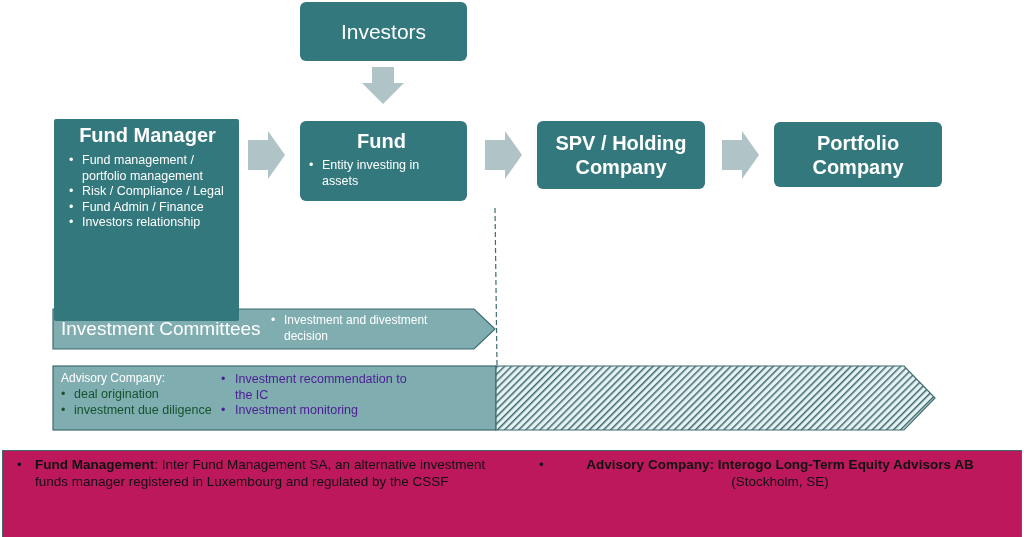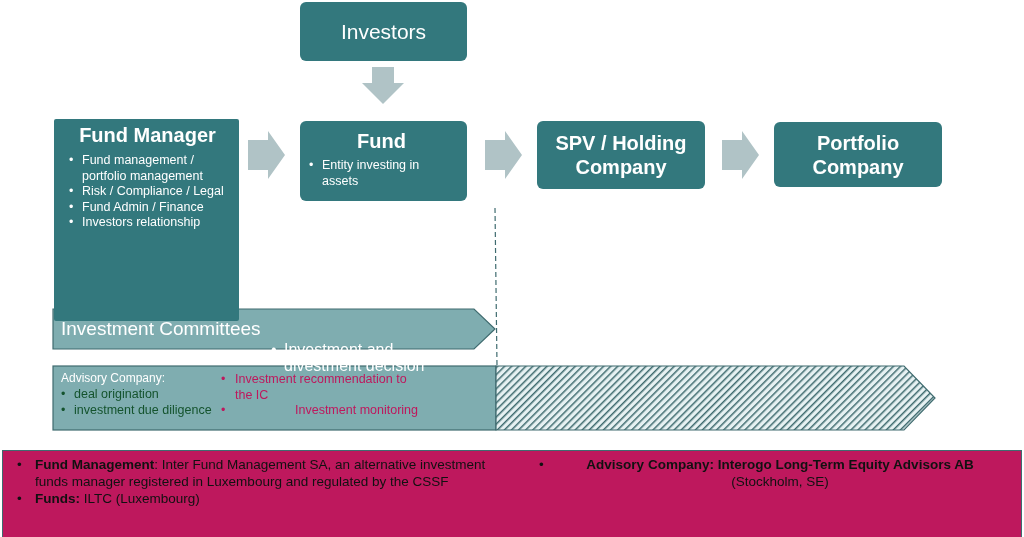--- a/index.html
+++ b/index.html
@@ -66,34 +66,33 @@
 <div class="box center" style="left:537px;top:121px;width:168px;height:68px;">
   <div class="title" style="padding:0 14px;">SPV / Holding Company</div>
 </div>
 
 <div class="box center" style="left:774px;top:122px;width:168px;height:65px;">
   <div class="title" style="padding:0 30px;text-align:center;">Portfolio Company</div>
 </div>
 
 <div style="position:absolute;left:61px;top:318px;font-size:19px;color:#fff;">Investment Committees</div>
 <ul style="position:absolute;left:268px;top:312px;width:200px;color:#fff;">
-  <li style="font-size:16px;line-height:16px;margin-top:30px;">Investment and divestment decision</li>
+  <li style="font-size:12px;line-height:16px;">Investment and divestment decision</li>
 </ul>
 
 <div style="position:absolute;left:61px;top:371px;font-size:12px;font-weight:normal;color:#fff;">Advisory Company:</div>
 <ul style="position:absolute;left:58px;top:386px;width:170px;color:#14532d;">
   <li style="font-size:12.5px;line-height:16px;">deal origination</li>
   <li style="font-size:12.5px;line-height:16px;">investment due diligence</li>
 </ul>
-<ul style="position:absolute;left:218px;top:372px;width:200px;color:#be185d;">
+<ul style="position:absolute;left:218px;top:372px;width:200px;color:#4c1d95;">
   <li style="font-size:12.5px;line-height:15.5px;padding-left:17px;">Investment recommendation to the IC</li>
-  <li style="font-size:12.5px;line-height:15.5px;padding-left:17px;text-align:right;">Investment monitoring</li>
+  <li style="font-size:12.5px;line-height:15.5px;padding-left:17px;">Investment monitoring</li>
 </ul>
 
 <div class="bottom">
   <ul class="bcol" style="left:8px;width:495px;">
     <li><b>Fund Management</b><span>: Inter Fund Management SA, an alternative investment funds manager registered in Luxembourg and regulated by the CSSF</span></li>
-    <li><b>Funds:</b><span> ILTC (Luxembourg)</span></li>
   </ul>
   <ul class="bcol" style="left:530px;width:470px;text-align:center;">
     <li><b>Advisory Company: Interogo Long-Term Equity Advisors AB</b><span> (Stockholm, SE)</span></li>
   </ul>
 </div>
 
 </body></html>

